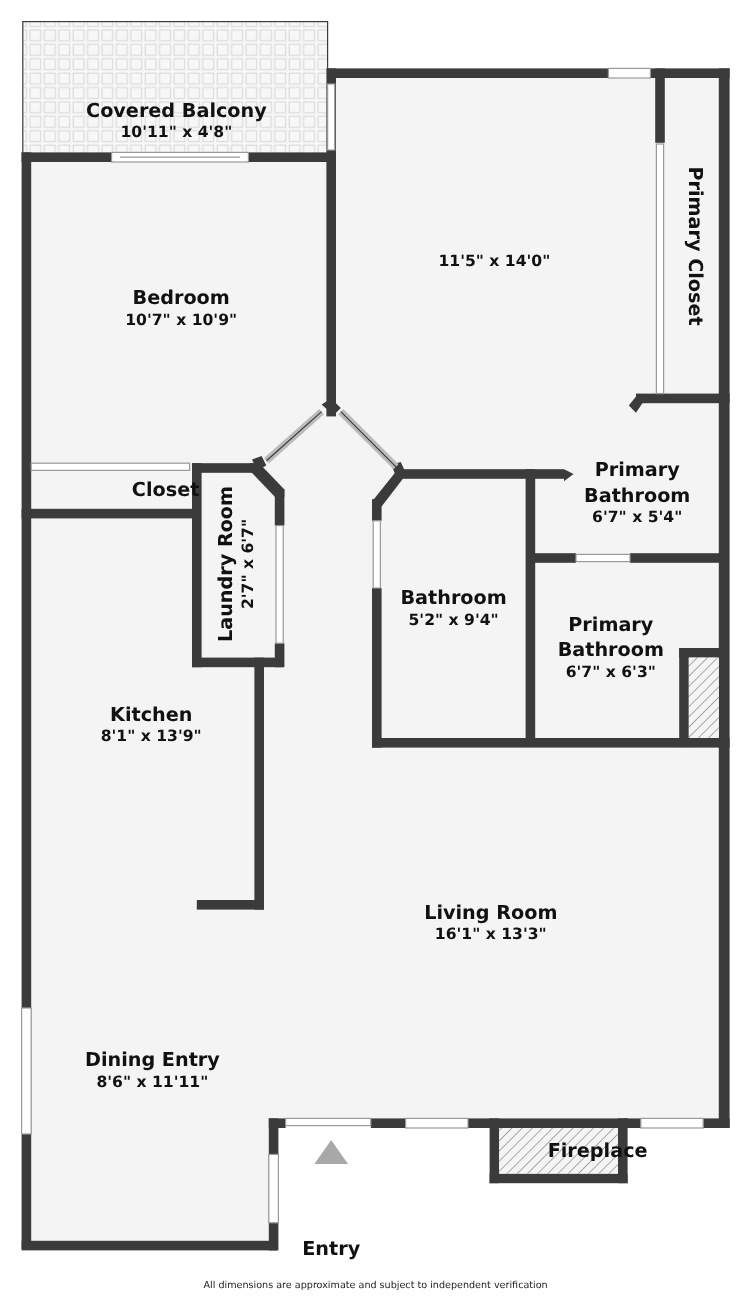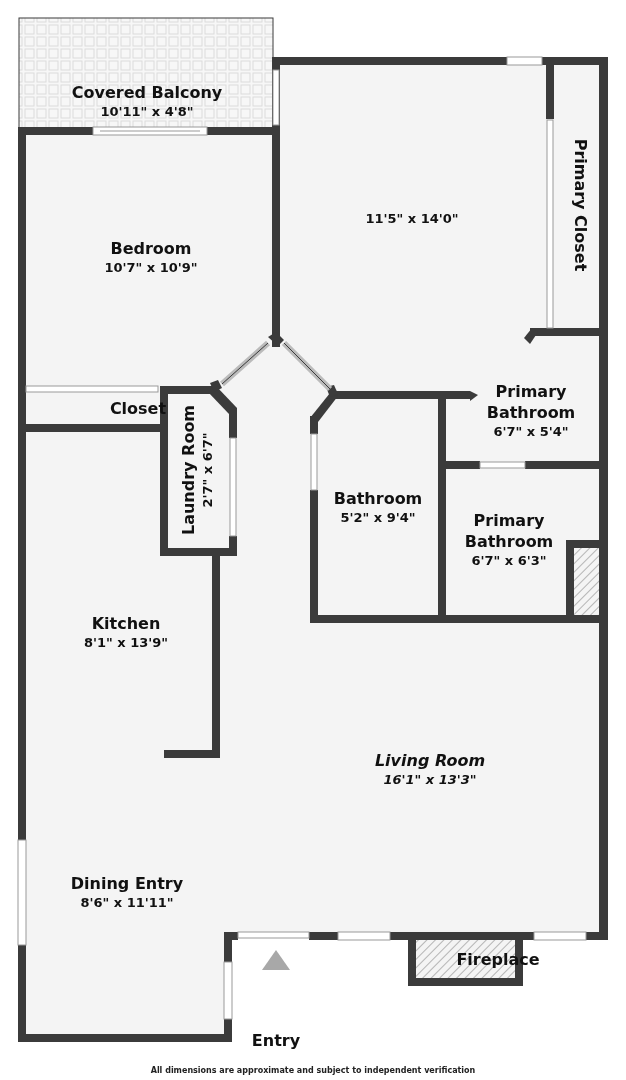--- a/index.html
+++ b/index.html
@@ -3,21 +3,21 @@
 <meta charset="utf-8">
 <style>
   html, body { margin: 0; padding: 0; background: #ffffff; }
   body { width: 626px; height: 1080px; position: relative; overflow: hidden; font-family: "DejaVu Sans", sans-serif; }
   svg.plan { position: absolute; left: 0; top: 0; }
   .lbl { position: absolute; text-align: center; color: #111; transform: translate(-50%, -50%); white-space: nowrap; }
   .lbl .name { font-weight: bold; font-size: 16px; line-height: 21px; }
   .lbl .dim { font-weight: bold; font-size: 13px; line-height: 18px; }
   .vert { transform: translate(-50%, -50%) rotate(90deg); }
   .vert-ccw { transform: translate(-50%, -50%) rotate(-90deg); }
-  .footer { position: absolute; left: 0; width: 626px; top: 1066px; text-align: center; font-size: 8px; color: #222; font-weight: bold; }
+  .footer { position: absolute; left: 0; width: 626px; top: 1066px; text-align: center; font-size: 8px; color: #222; }
 </style>
 </head>
 <body>
 
 <svg class="plan" width="626" height="1080" viewBox="0 0 626 1080">
   <defs>
     <pattern id="tiles" width="12" height="12" patternUnits="userSpaceOnUse">
       <rect width="12" height="12" fill="#f7f7f7"></rect>
       <rect x="1" y="1" width="9" height="9" fill="none" stroke="#dcdcdc" stroke-width="1"></rect>
     </pattern>
@@ -148,26 +148,26 @@
   <div class="name">Bathroom</div>
   <div class="dim">5'2" x 9'4"</div>
 </div>
 
 <div class="lbl" style="left:509px;top:540px;">
   <div class="name">Primary</div>
   <div class="name">Bathroom</div>
   <div class="dim">6'7" x 6'3"</div>
 </div>
 
-<div class="lbl" style="left:126px;top:604px;margin-top:28px;">
+<div class="lbl" style="left:126px;top:604px;">
   <div class="name">Kitchen</div>
   <div class="dim">8'1" x 13'9"</div>
 </div>
 
-<div class="lbl" style="left:430px;top:769px;font-style:italic;">
+<div class="lbl" style="left:409px;top:769px;">
   <div class="name">Living Room</div>
   <div class="dim">16'1" x 13'3"</div>
 </div>
 
 <div class="lbl" style="left:127px;top:892px;">
   <div class="name">Dining Entry</div>
   <div class="dim">8'6" x 11'11"</div>
 </div>
 
 <div class="lbl" style="left:466px;top:959px;margin-left:32px;">

